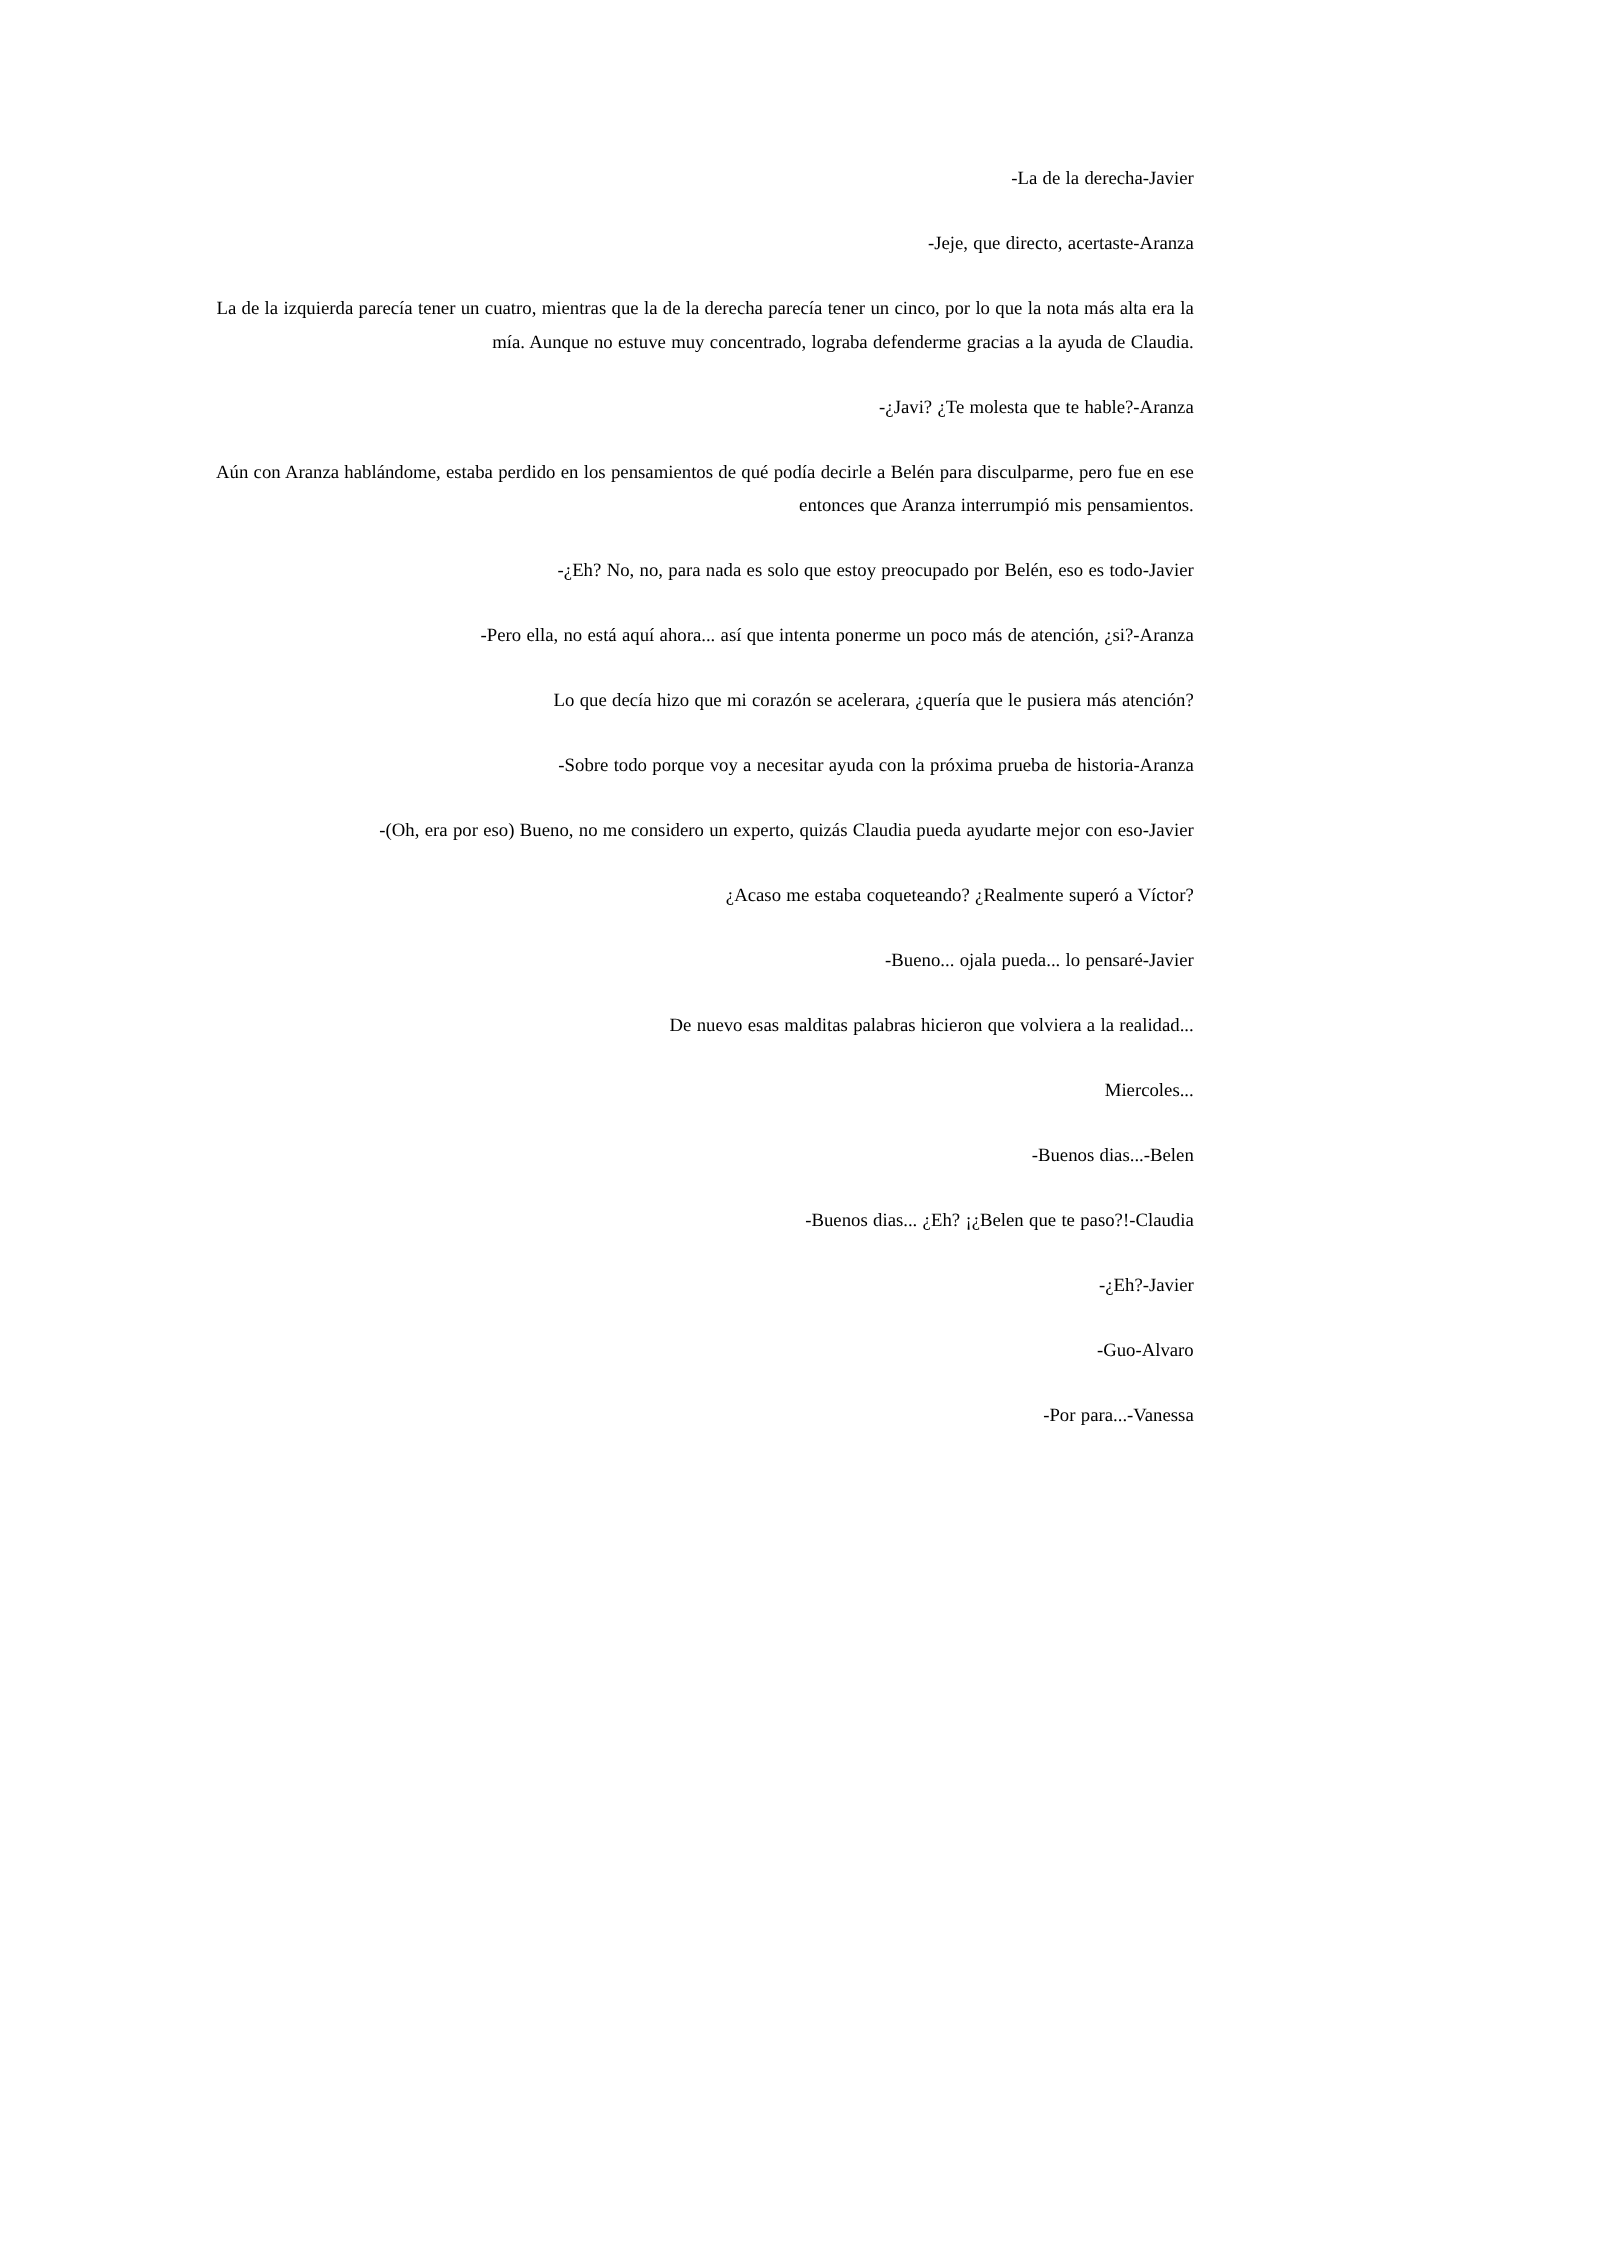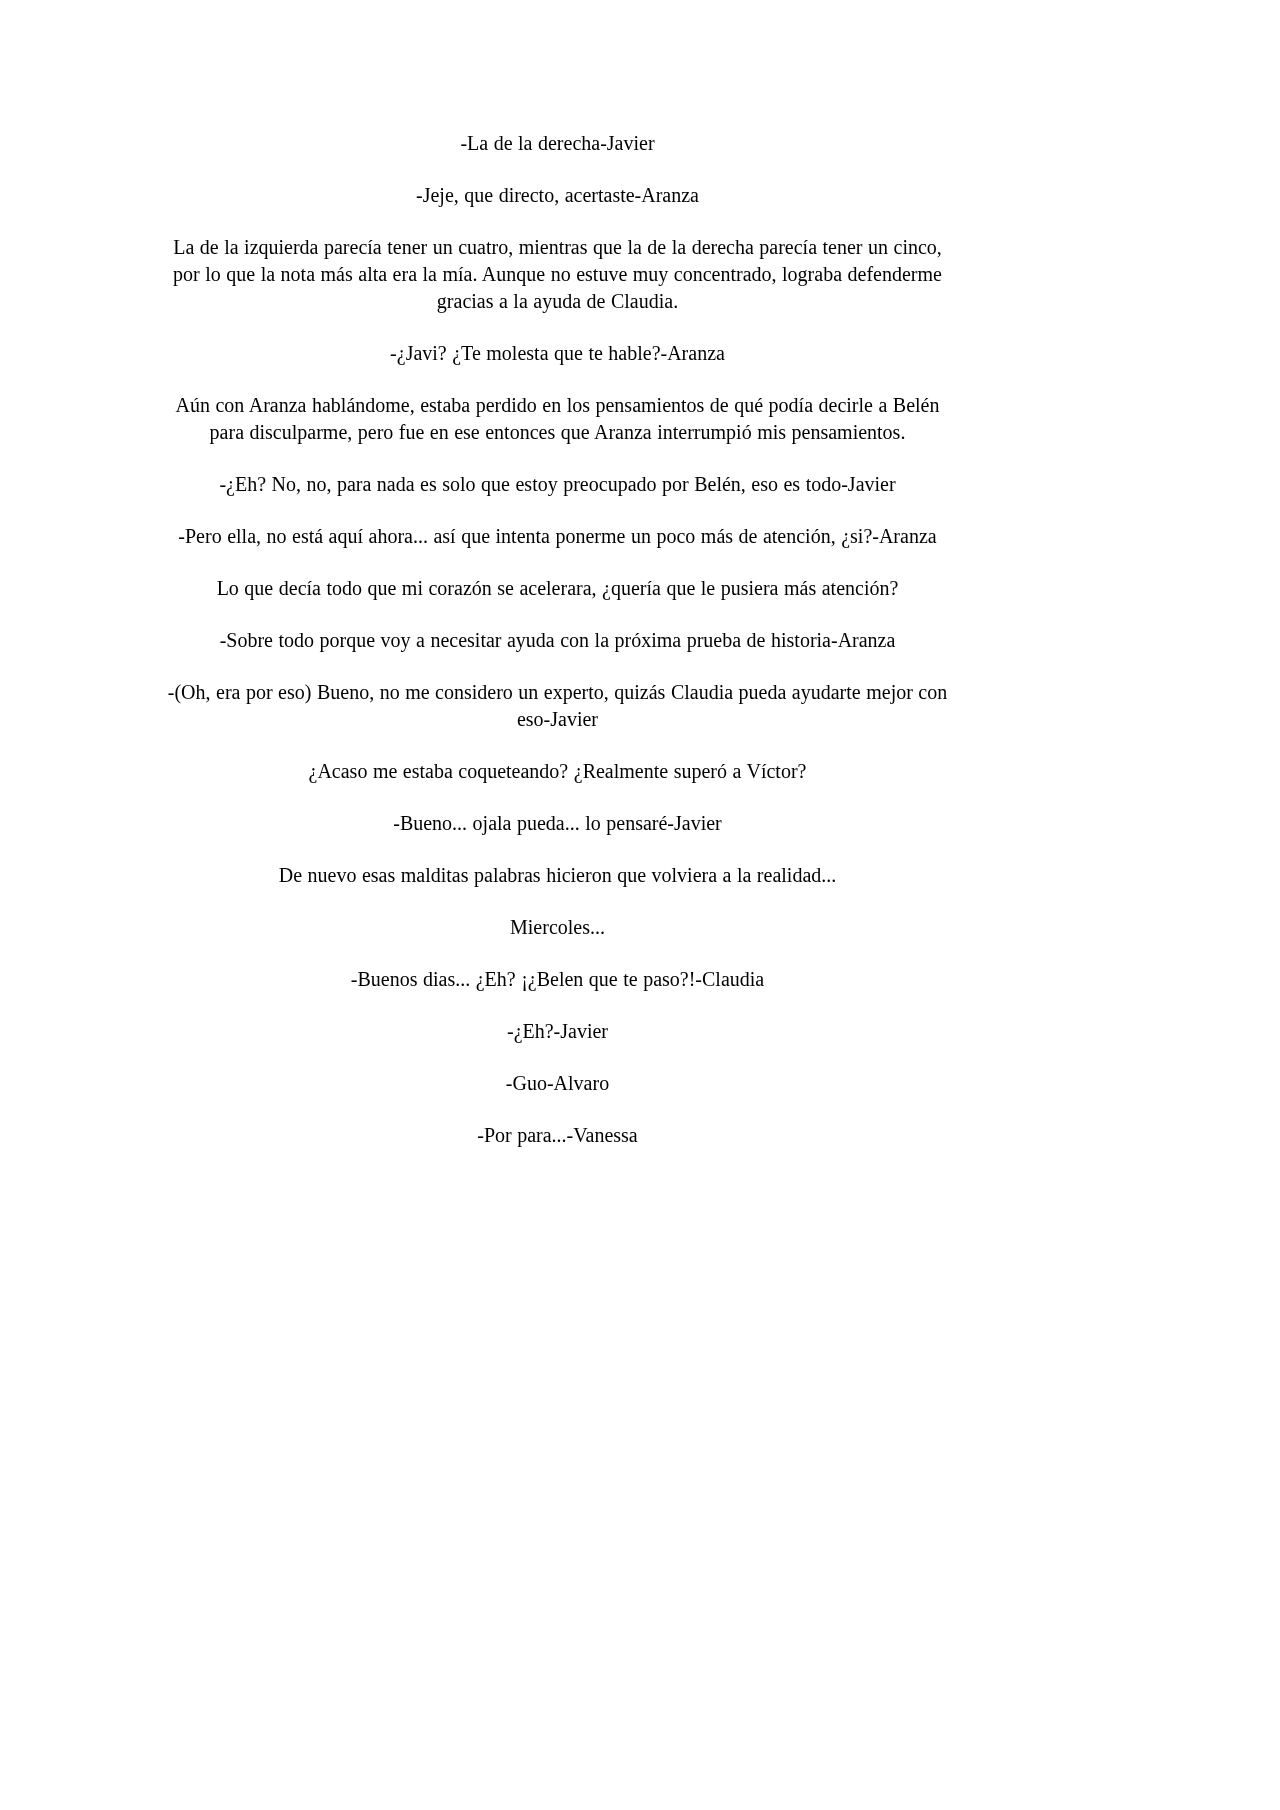--- a/index.html
+++ b/index.html
@@ -15,42 +15,43 @@
   }
   .page {
     box-sizing: border-box;
     width: 1280px;
     min-height: 1810px;
     padding: 130px 325px 100px 160px;
     background: #ffffff;
   }
   .para {
     margin: 0 0 25px 0;
-    font-size: 20px;
+    font-size: 15px;
     line-height: 27px;
-    text-align: center;
+    text-align: right;
     white-space: normal;
     word-spacing: 0.5px;
   }
 </style>
 </head>
 <body>
 
 <div class="page">
   <p class="para">-La de la derecha-Javier</p>
   <p class="para">-Jeje, que directo, acertaste-Aranza</p>
   <p class="para">La de la izquierda parecía tener un cuatro, mientras que la de la derecha parecía tener un cinco, por lo que la nota más alta era la mía. Aunque no estuve muy concentrado, lograba defenderme gracias a la ayuda de Claudia.</p>
   <p class="para">-¿Javi? ¿Te molesta que te hable?-Aranza</p>
   <p class="para">Aún con Aranza hablándome, estaba perdido en los pensamientos de qué podía decirle a Belén para disculparme, pero fue en ese entonces que Aranza interrumpió mis pensamientos.</p>
   <p class="para">-¿Eh? No, no, para nada es solo que estoy preocupado por Belén, eso es todo-Javier</p>
   <p class="para">-Pero ella, no está aquí ahora... así que intenta ponerme un poco más de atención, ¿si?-Aranza</p>
-  <p class="para">Lo que decía todo que mi corazón se acelerara, ¿quería que le pusiera más atención?</p>
+  <p class="para">Lo que decía hizo que mi corazón se acelerara, ¿quería que le pusiera más atención?</p>
   <p class="para">-Sobre todo porque voy a necesitar ayuda con la próxima prueba de historia-Aranza</p>
   <p class="para">-(Oh, era por eso) Bueno, no me considero un experto, quizás Claudia pueda ayudarte mejor con eso-Javier</p>
   <p class="para">¿Acaso me estaba coqueteando? ¿Realmente superó a Víctor?</p>
   <p class="para">-Bueno... ojala pueda... lo pensaré-Javier</p>
   <p class="para">De nuevo esas malditas palabras hicieron que volviera a la realidad...</p>
   <p class="para">Miercoles...</p>
+  <p class="para">-Buenos dias...-Belen</p>
   <p class="para">-Buenos dias... ¿Eh? ¡¿Belen que te paso?!-Claudia</p>
   <p class="para">-¿Eh?-Javier</p>
   <p class="para">-Guo-Alvaro</p>
   <p class="para">-Por para...-Vanessa</p>
 </div>
 
 </body></html>

